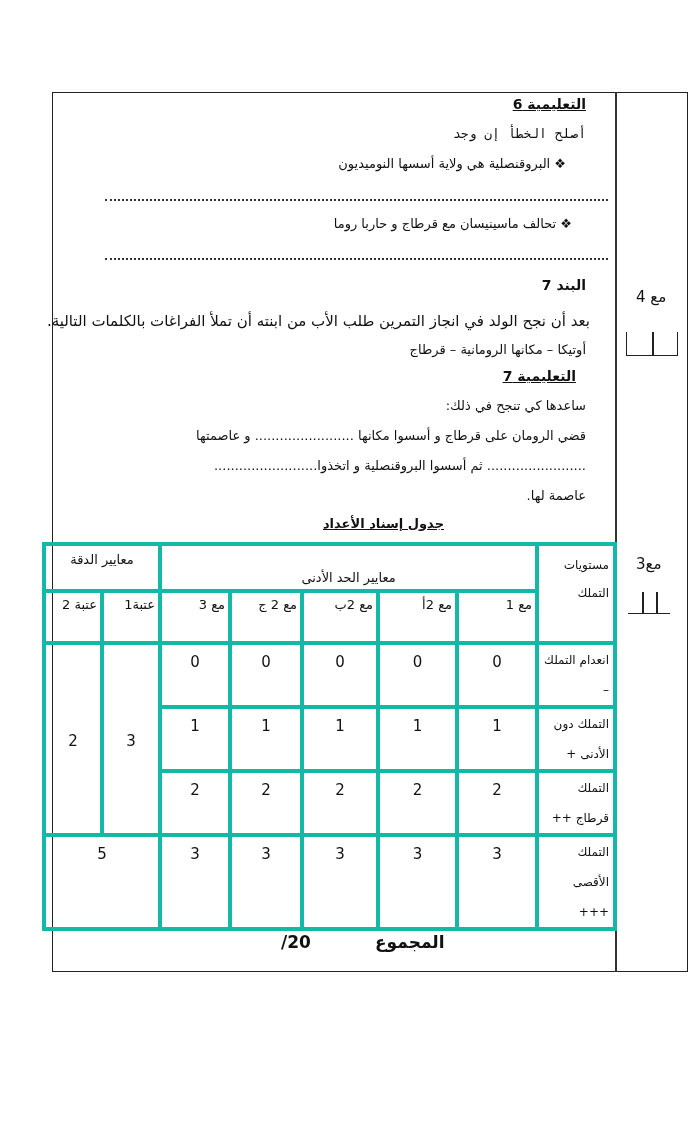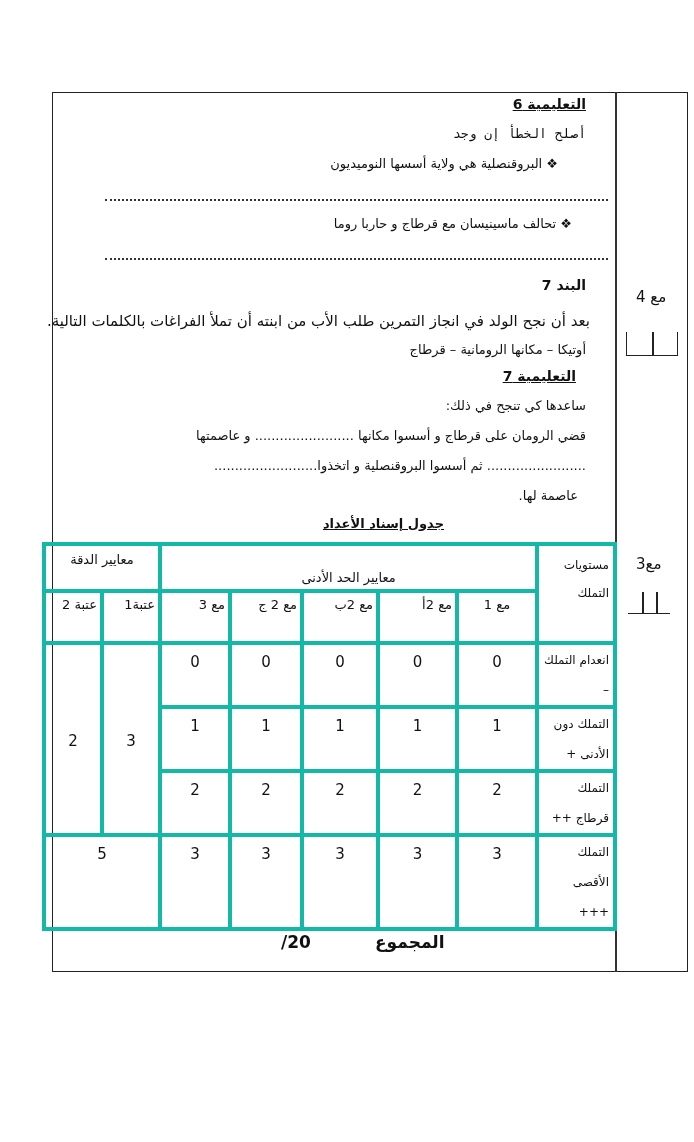--- a/index.html
+++ b/index.html
@@ -23,34 +23,34 @@
   .total { font-size:17px; font-weight:bold;margin-left:35px; }
 </style>
 </head>
 <body>
 
 <div class="abs page-frame"></div>
 <div class="abs side-col"></div>
 
 <div class="abs rtl title" style="right:108px; top:96px;">التعليمية 6</div>
 <div class="abs rtl text" style="right:108px; top:126px;font-family:Liberation Mono, monospace;">أصلح الخطأ إن وجد</div>
-<div class="abs rtl text" style="right:136px; top:156px;margin-left:48px;">❖ البروقنصلية هي ولاية أسسها النوميديون</div>
+<div class="abs rtl text" style="right:128px; top:156px;margin-left:48px;">❖ البروقنصلية هي ولاية أسسها النوميديون</div>
 <div class="abs dotted" style="left:105px; top:199px; width:503px;"></div>
 <div class="abs rtl text" style="right:122px; top:216px;">❖ تحالف ماسينيسان مع قرطاج و حاربا روما</div>
 <div class="abs dotted" style="left:105px; top:258px; width:503px;"></div>
 
 <div class="abs rtl plain-title" style="right:108px; top:277px;">البند 7</div>
 <div class="abs rtl text" style="right:104px; top:312px; font-size:15px;">بعد أن نجح الولد في انجاز التمرين طلب الأب من ابنته أن تملأ الفراغات بالكلمات التالية.</div>
 <div class="abs rtl text" style="right:108px; top:342px;">أوتيكا – مكانها الرومانية – قرطاج</div>
 
 <div class="abs rtl title" style="right:118px; top:368px;">التعليمية 7</div>
 <div class="abs rtl text" style="right:108px; top:398px;">ساعدها كي تنجح في ذلك:</div>
 <div class="abs rtl text" style="right:108px; top:428px;">قضي الرومان على قرطاج و أسسوا مكانها ........................ و عاصمتها</div>
 <div class="abs rtl text" style="right:108px; top:458px;">........................ ثم أسسوا البروقنصلية و اتخذوا.........................</div>
-<div class="abs rtl text" style="right:116px; top:488px;">عاصمة لها.</div>
+<div class="abs rtl text" style="right:108px; top:488px;">عاصمة لها.</div>
 
 <div class="abs rtl score-label" style="left:636px; top:288px;">مع 4</div>
 <div class="abs score-box" style="left:626px; top:332px; width:52px; height:24px;">
   <div class="mid" style="left:25px;"></div>
 </div>
 <div class="abs rtl score-label" style="left:636px; top:555px;">مع3</div>
 <div class="abs score-box" style="left:628px; top:592px; width:42px; height:22px; border-left:none; border-right:none;">
   <div class="mid" style="left:14px;"></div>
   <div class="mid" style="left:28px;"></div>
 </div>
@@ -68,21 +68,21 @@
       <col style="width:58px">
       <col style="width:58px">
   </colgroup>
   <tbody>
       <tr style="height:30px;">
     <td rowspan="2" class="lvl" style="line-height:28px; padding-top:5px;">مستويات التملك</td>
     <td colspan="5" style="padding-top:24px;">معايير الحد الأدنى</td>
     <td colspan="2" style="padding-top:6px;">معايير الدقة</td>
   </tr>
   <tr style="height:52px;">
-    <td style="">مع 1</td>
+    <td style="text-align:right;">مع 1</td>
     <td style="text-align:right;">مع 2أ</td>
     <td style="text-align:right;">مع 2ب</td>
     <td style="text-align:right;">مع 2 ج</td>
     <td style="text-align:right;">مع 3</td>
     <td style="text-align:right;">عتبة1</td>
     <td style="text-align:right;">عتبة 2</td>
   </tr>
   <tr style="height:60px;">
     <td class="lvl">انعدام التملك –</td>
     <td class="num">0</td>

